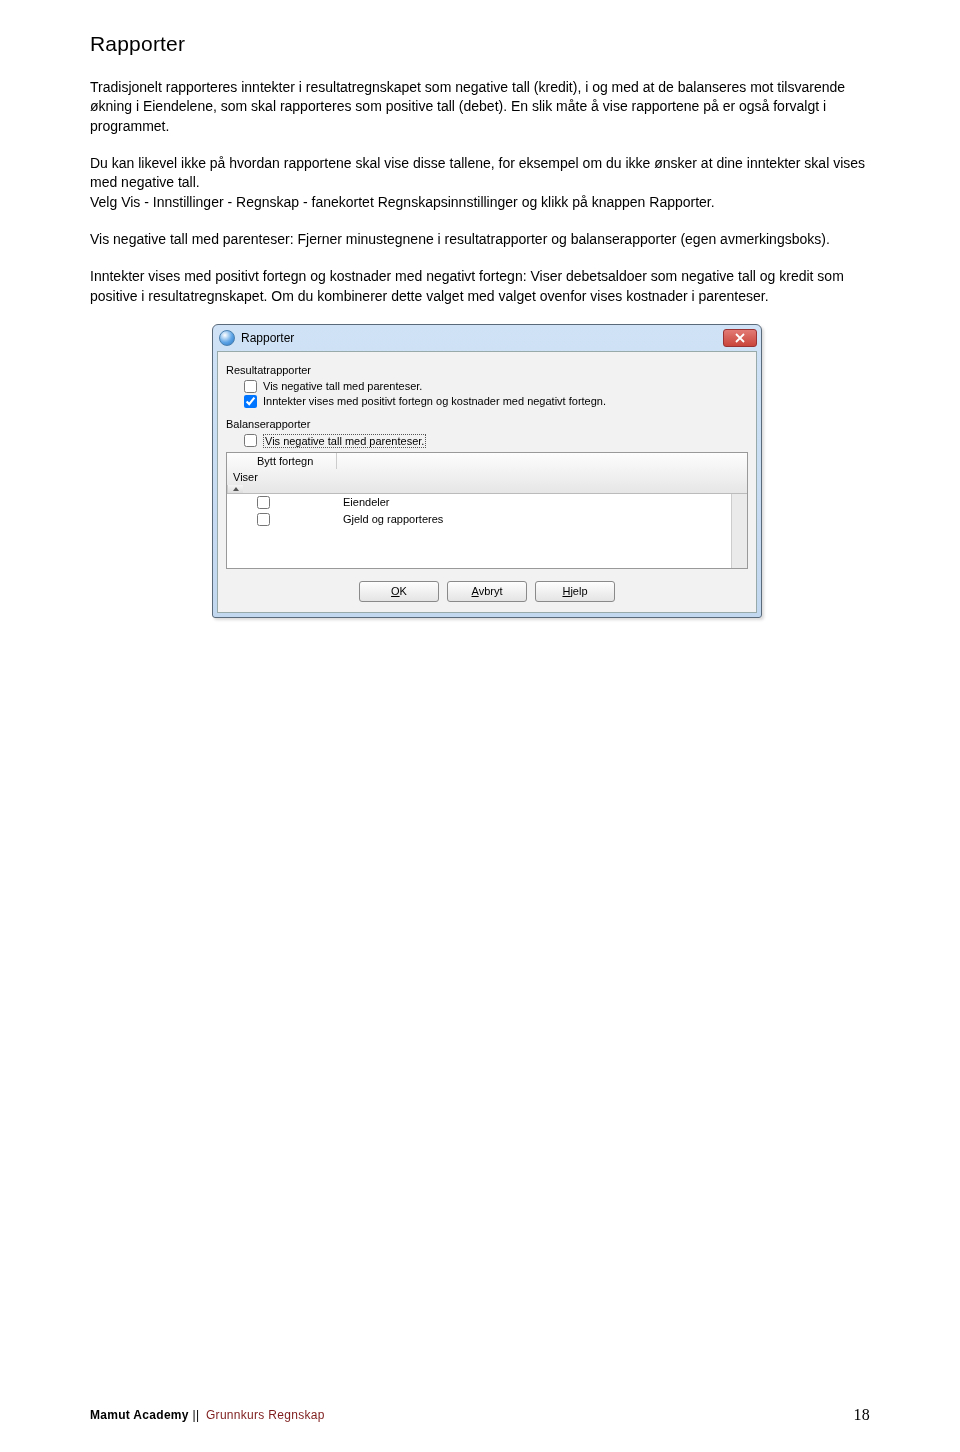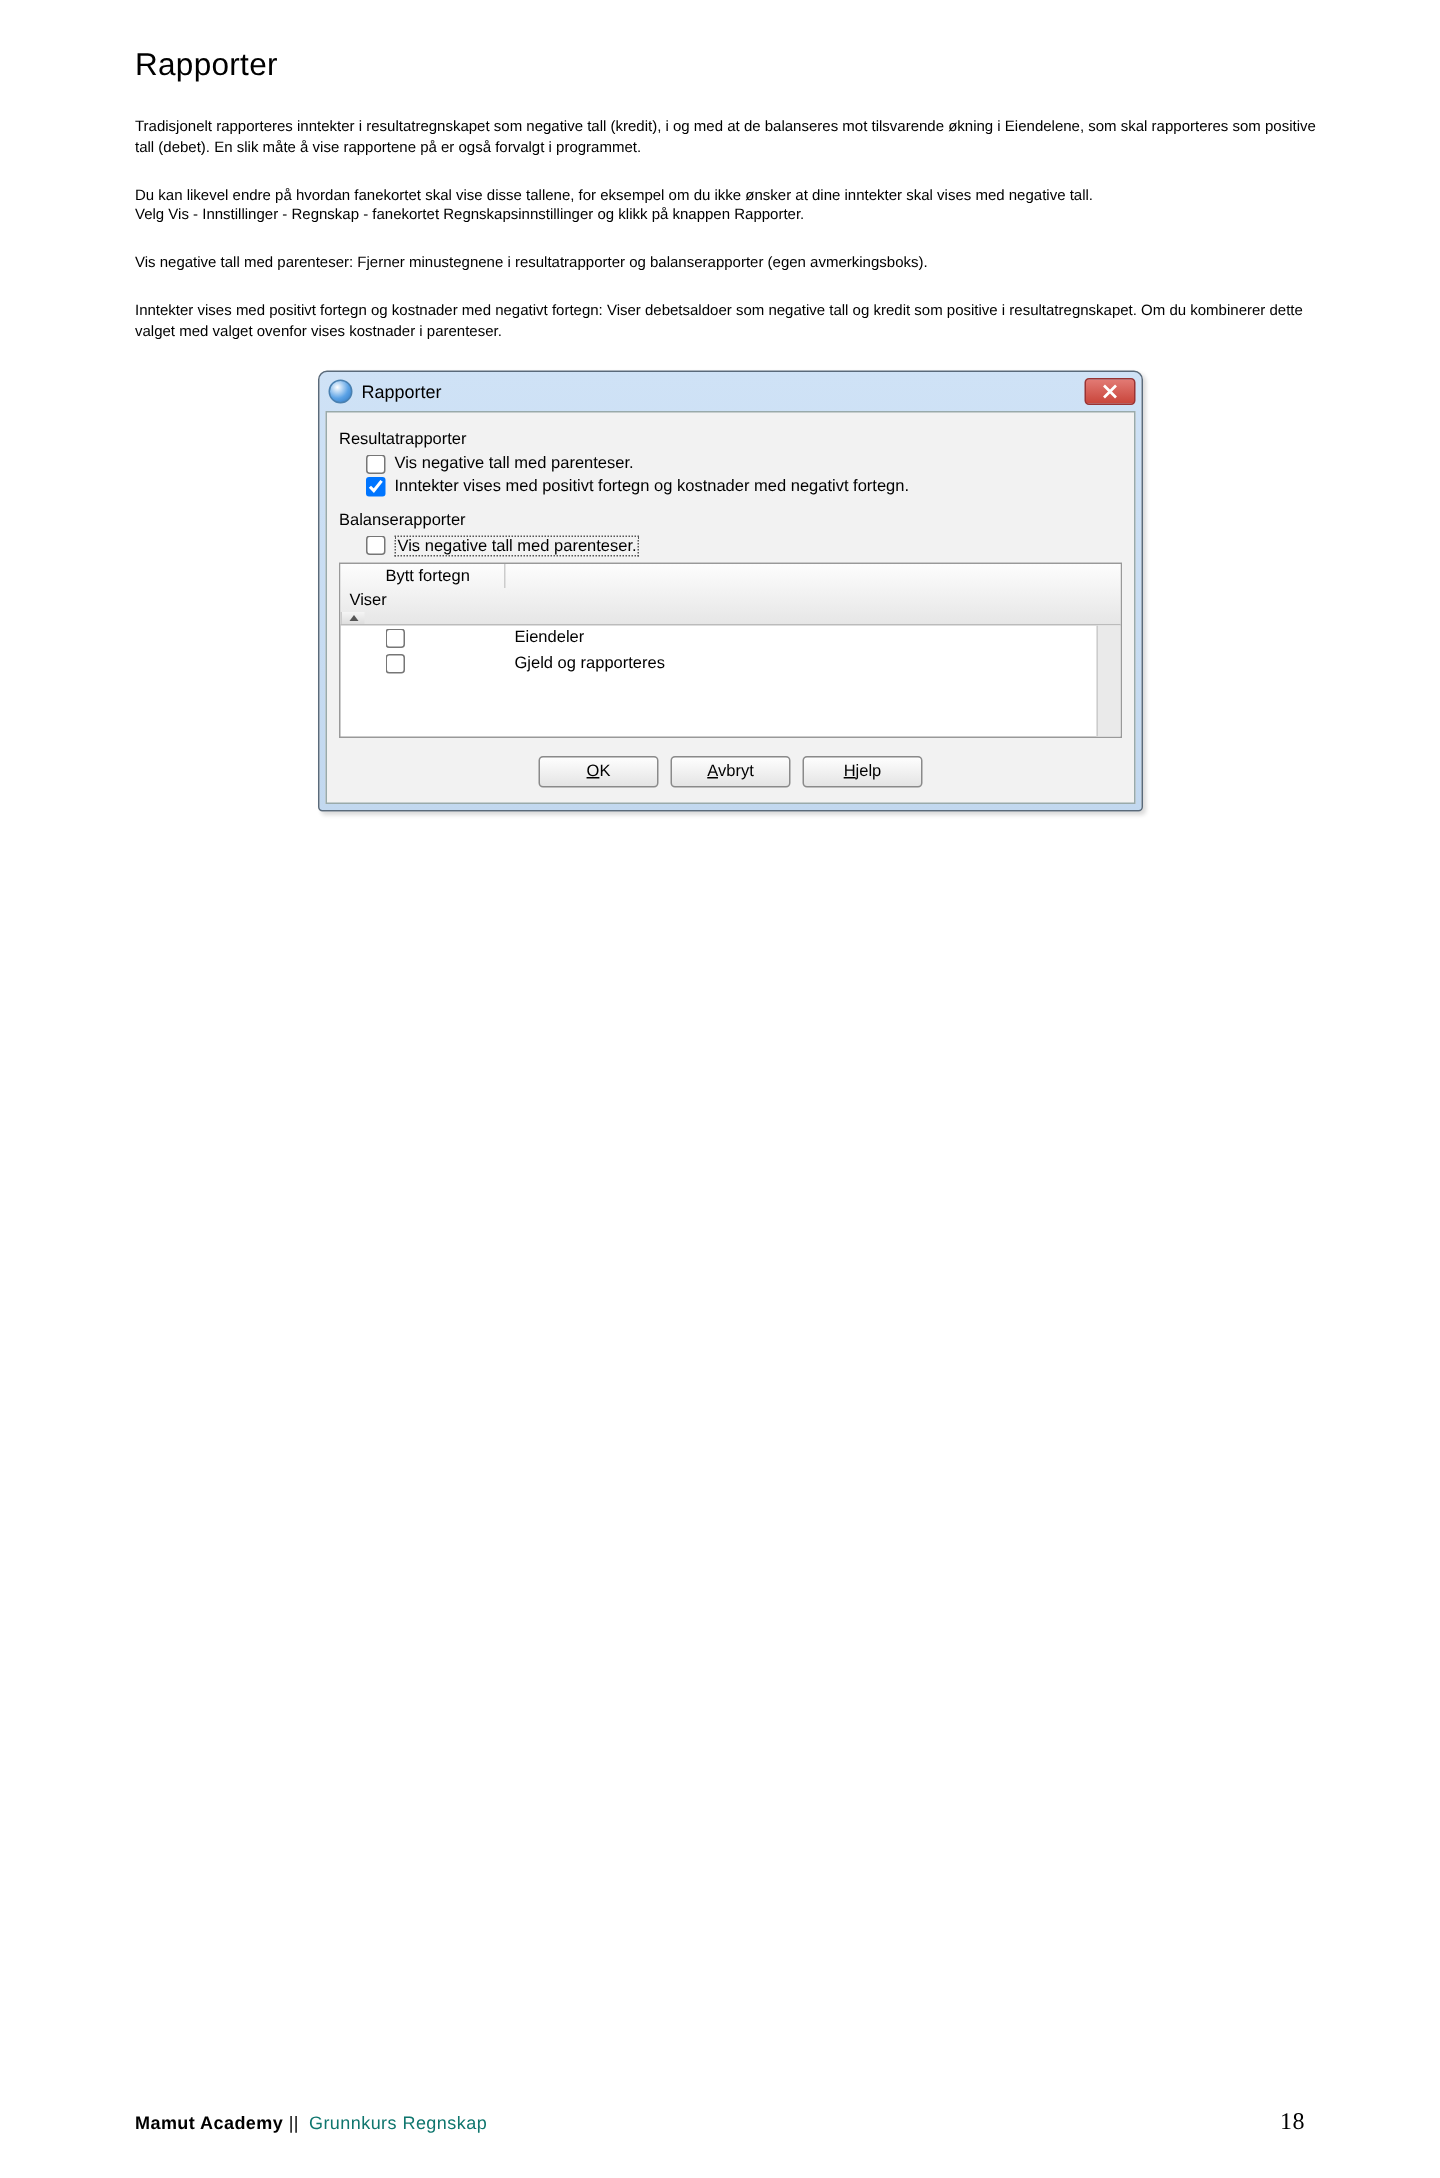--- a/index.html
+++ b/index.html
@@ -15,21 +15,21 @@
     padding: 32px 76px 0 90px;
   }
   h2.section-title {
     font-size: 21px;
     font-weight: normal;
     letter-spacing: 0.2px;
     margin-bottom: 22px;
     font-family: "Century Gothic", Arial, sans-serif;
   }
   p.body {
-    font-size: 10px;
+    font-size: 14px;
     line-height: 1.38;
     margin-bottom: 18px;
     font-weight: 300;
   }
   p.body.nogap { margin-bottom: 0; }
   .dialog-wrap {
     margin: 10px auto 0 auto;
     width: 550px;
   }
   .dialog {
@@ -150,34 +150,34 @@
     left: 90px;
     right: 90px;
     display: flex;
     align-items: center;
     justify-content: space-between;
     font-size: 12px;
     font-family: "Century Gothic", Arial, sans-serif;
     letter-spacing: 0.3px;
   }
   .footer .strong { font-weight: bold; }
-  .footer .light { color: #0f766e; margin-left: 3px;}
+  .footer .light { color: #7f1d1d; margin-left: 3px;}
   .page-num {
     font-size: 16px;
     font-family: Liberation Serif, serif;
   }
 </style>
 </head>
 <body>
 
 <div class="page">
   <h2 class="section-title">Rapporter</h2>
 
   <p class="body">Tradisjonelt rapporteres inntekter i resultatregnskapet som negative tall (kredit), i og med at de balanseres mot tilsvarende økning i Eiendelene, som skal rapporteres som positive tall (debet). En slik måte å vise rapportene på er også forvalgt i programmet.</p>
-  <p class="body nogap">Du kan likevel endre på hvordan fanekortet skal vise disse tallene, for eksempel om du ikke ønsker at dine inntekter skal vises med negative tall.</p>
+  <p class="body nogap">Du kan likevel ikke på hvordan rapportene skal vise disse tallene, for eksempel om du ikke ønsker at dine inntekter skal vises med negative tall.</p>
   <p class="body">Velg Vis - Innstillinger - Regnskap - fanekortet Regnskapsinnstillinger og klikk på knappen Rapporter.</p>
   <p class="body">Vis negative tall med parenteser: Fjerner minustegnene i resultatrapporter og balanserapporter (egen avmerkingsboks).</p>
   <p class="body">Inntekter vises med positivt fortegn og kostnader med negativt fortegn: Viser debetsaldoer som negative tall og kredit som positive i resultatregnskapet. Om du kombinerer dette valget med valget ovenfor vises kostnader i parenteser.</p>
 
   <div class="dialog-wrap">
     <div class="dialog">
       <div class="titlebar">
         <div class="app-icon"></div>
         <div class="title">Rapporter</div>
         <div class="close-btn">

